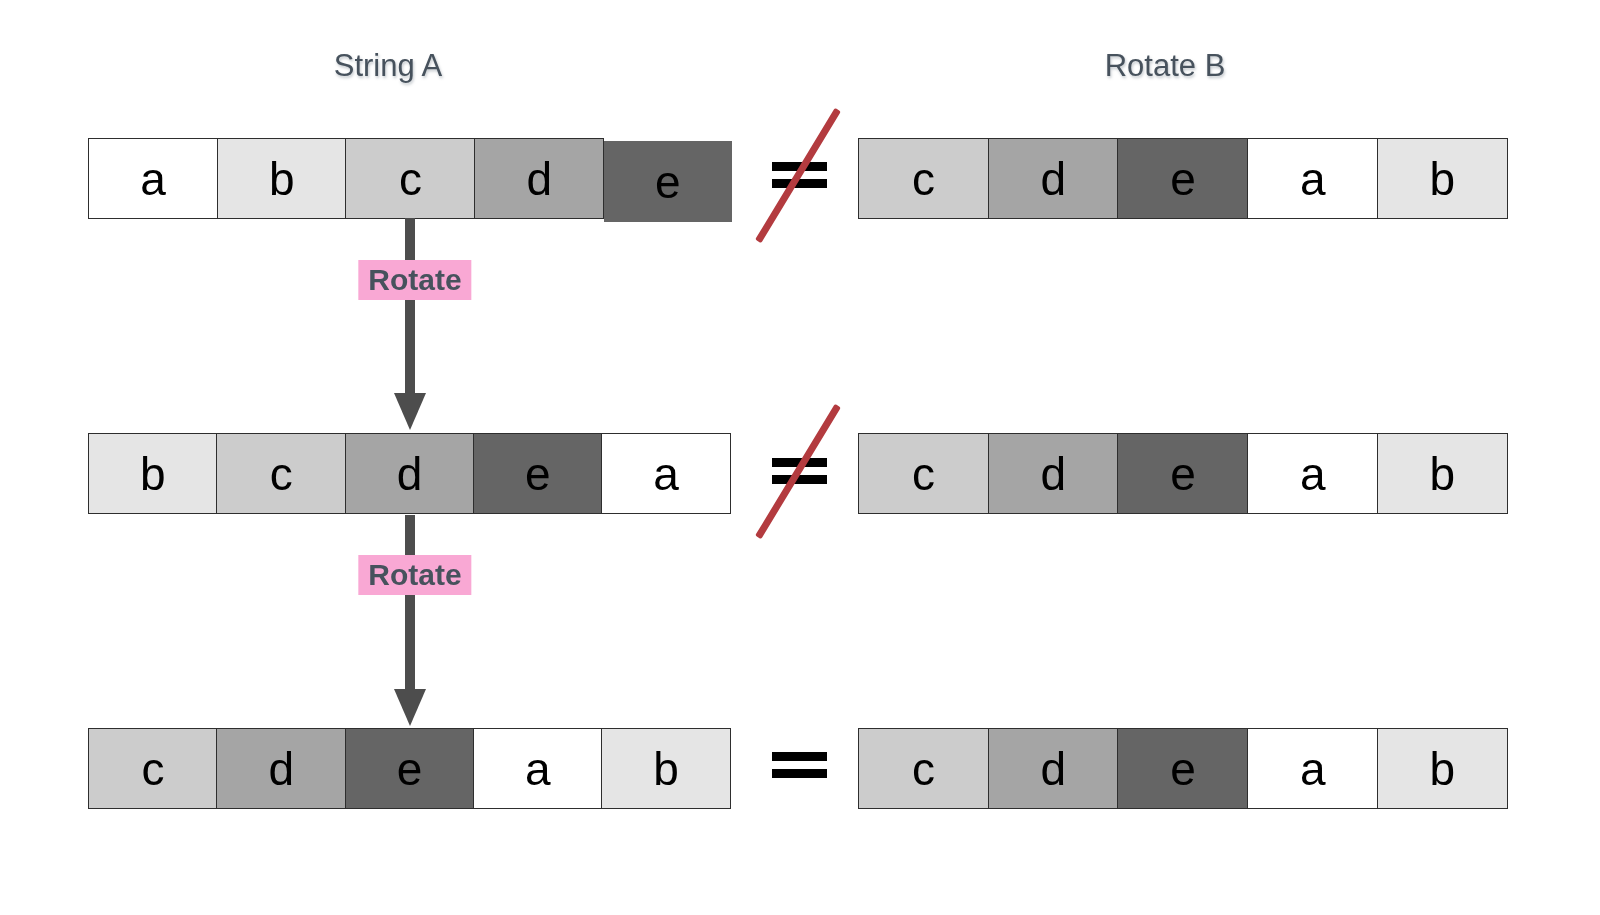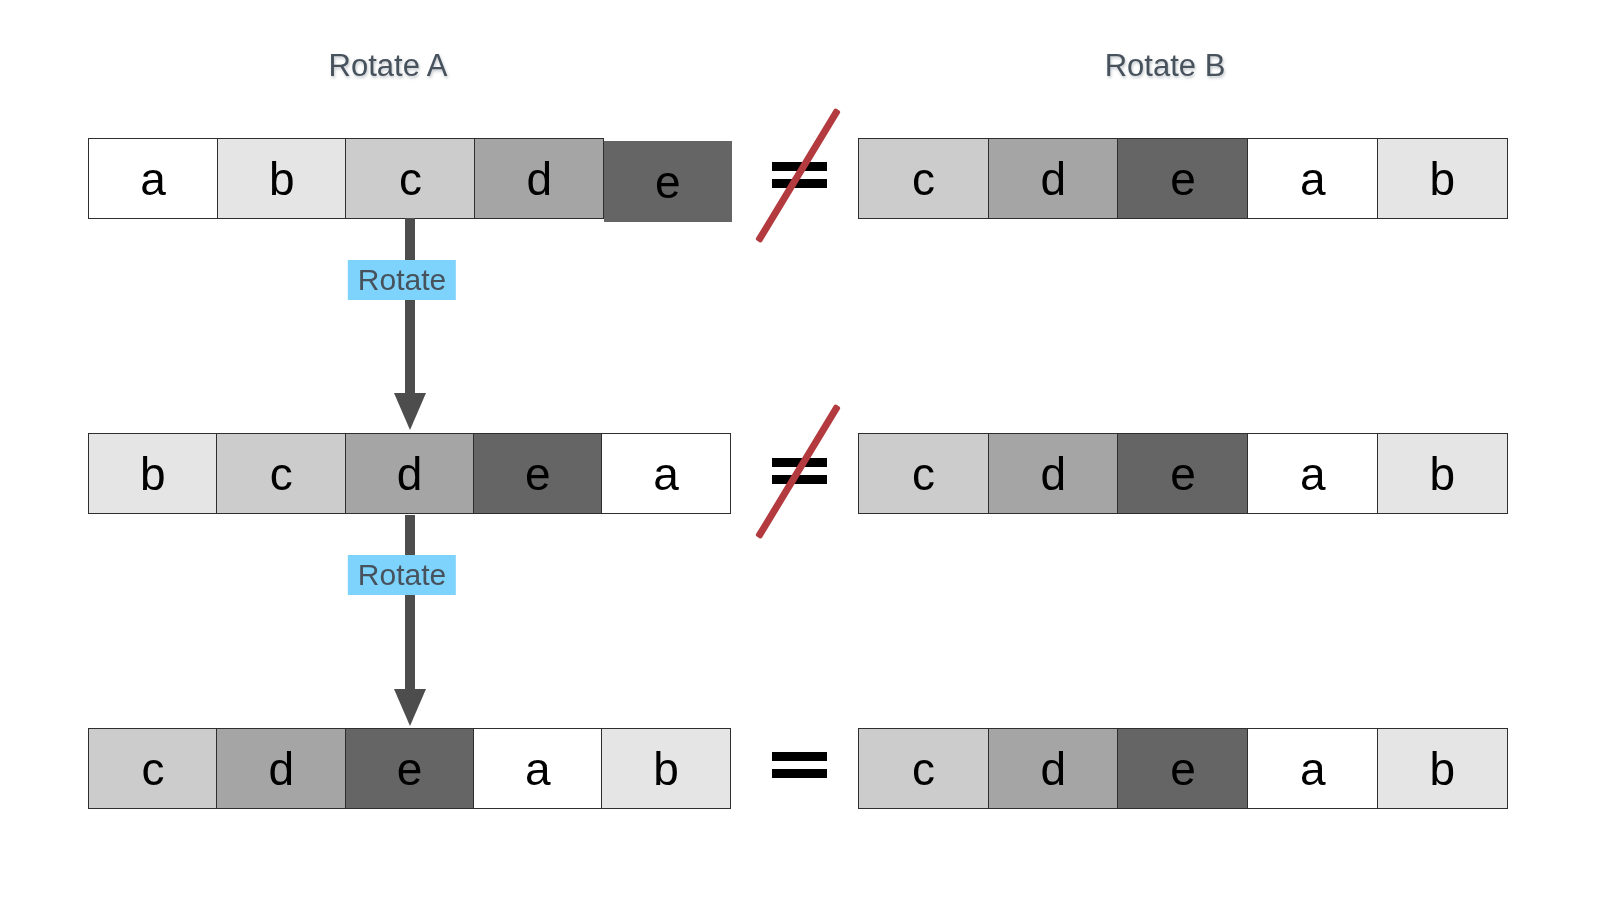--- a/index.html
+++ b/index.html
@@ -41,23 +41,23 @@
   #arrow-line-2 { top:515px; height:177px; }
   .arrow-head {
     position:absolute; left:394px; width:0; height:0;
     border-left:16px solid transparent; border-right:16px solid transparent;
     border-top:37px solid var(--arrow,#4d4d4d);
   }
   #arrow-head-1 { top:393px; }
   #arrow-head-2 { top:689px; }
 
   .rotate-label {
-    position:absolute; left:402px; transform:translateX(-50%);
-    background:#7dd3fc; padding:3px 10px; font-size:30px;
-    color:var(--title-text,#47525d); white-space:nowrap;
+    position:absolute; left:415px; transform:translateX(-50%);
+    background:#f9a8d4; padding:3px 10px; font-size:30px;
+    color:var(--title-text,#47525d); white-space:nowrap;font-weight:bold;
   }
   #rotate-label-1 { top:260px; }
   #rotate-label-2 { top:555px; }
 
   
   .comparator { position:absolute; left:743px; width:110px; height:140px; }
   #cmp0 { top:105px; }
   #cmp1 { top:401px; }
   #cmp2 { top:695px; }
   .eqbar { position:absolute; left:29px; width:55px; height:9px; background:var(--equals,#000); }
@@ -67,21 +67,21 @@
     position:absolute; left:-22px; top:66.5px; width:154px; height:7px;
     background:var(--slash-red,#b33b3f); transform:rotate(-58.8deg);
     border-radius:2px;
   }
 </style>
 </head>
 <body>
 
 <div class="canvas">
 
-  <div class="col-title" id="title-a">Rotate A</div>
+  <div class="col-title" id="title-a">String A</div>
   <div class="col-title" id="title-b">Rotate B</div>
 
   <div class="srow" id="rowA0">
       <div class="cell" style="background: rgb(255, 255, 255);">a</div>
       <div class="cell" style="background: rgb(229, 229, 229);">b</div>
       <div class="cell" style="background: rgb(204, 204, 204);">c</div>
       <div class="cell" style="background: rgb(165, 165, 165);">d</div>
       <div class="cell" style="background: rgb(101, 101, 101);">e</div>
     </div>
   <div class="srow" id="rowA1">

